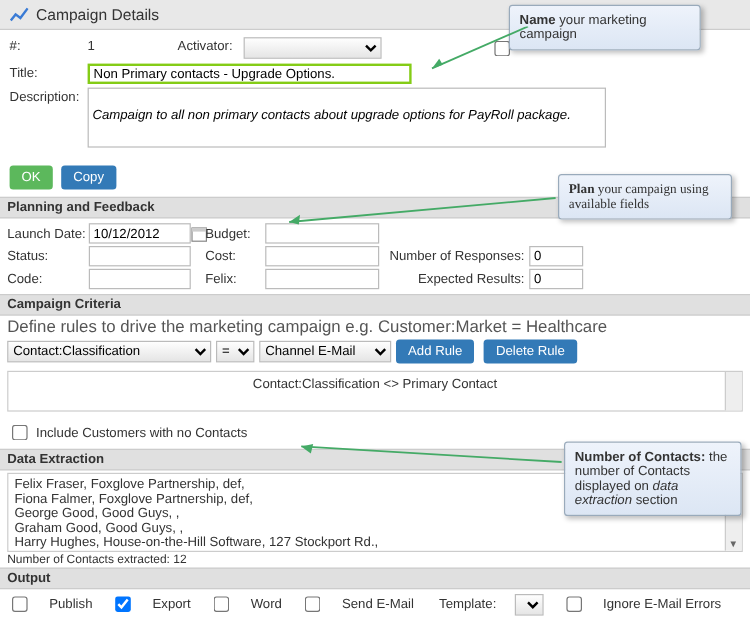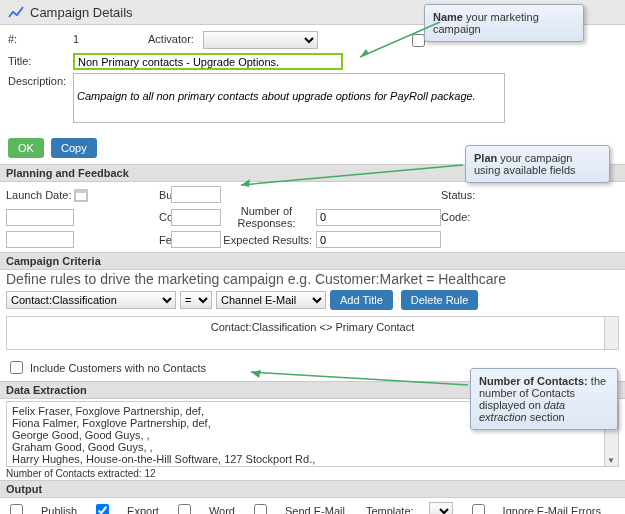--- a/index.html
+++ b/index.html
@@ -225,56 +225,57 @@
 
 <div class="btn-row">
   <button class="btn btn-green">OK</button>
   <button class="btn btn-blue">Copy</button>
 </div>
 
 <div class="section-header">Planning and Feedback</div>
 <div class="section-body">
   <div class="planning-grid">
     <div class="pg-lbl">Launch Date:</div>
+    <input type="text" value="10/12/2012" style="">
     <span class="cal-icon">
       <svg viewBox="0 0 14 14">
           <rect x="1" y="2" width="12" height="11" fill="#fff" stroke="#888"></rect>
           <rect x="1" y="2" width="12" height="3" fill="#ccc"></rect>
         </svg>
     </span>
     <div class="pg-lbl">Budget:</div>
     <input type="text" style="">
     <div></div>
       <div></div>
 
     <div class="pg-lbl">Status:</div>
     <input type="text" style="">
     <div></div>
     <div class="pg-lbl">Cost:</div>
     <input type="text" style="">
-    <div class="pg-lbl" style="text-align:center;padding-right:4px">Number of Responses:</div>
+    <div class="pg-lbl" style="text-align:right;padding-right:4px">Number of Responses:</div>
     <input type="text" value="0" style="">
 
     <div class="pg-lbl">Code:</div>
     <input type="text" style="">
     <div></div>
     <div class="pg-lbl">Felix:</div>
     <input type="text" style="">
     <div class="pg-lbl" style="text-align:right;padding-right:4px">Expected Results:</div>
     <input type="text" value="0" style="">
   </div>
 </div>
 
 <div class="section-header">Campaign Criteria</div>
 <div class="criteria-hint">Define rules to drive the marketing campaign e.g. Customer:Market = Healthcare</div>
 <div class="criteria-row">
   <select class="select"><option>Contact:Classification</option></select>
   <select class="eq-select"><option>=</option></select>
   <select class="chan-select"><option>Channel E-Mail</option></select>
-  <button class="btn btn-blue">Add Title</button>
+  <button class="btn btn-blue">Add Rule</button>
   <button class="btn btn-blue">Delete Rule</button>
 </div>
 <div class="criteria-display">
   <span>Contact:Classification &lt;&gt; Primary Contact</span>
   <div class="scroll-side"></div>
 </div>
 <div class="checkbox-row">
   <input type="checkbox" style="">
   <span>Include Customers with no Contacts</span>
 </div>
@@ -315,21 +316,21 @@
 </div>
 
 <div class="callout" style="top:4px; left:424px; width:160px;">
   <b>Name</b><span> your marketing campaign</span>
 </div>
 <svg class="arrow-line" style="top:22px;left:355px;width:90px;height:40px">
   <line x1="85" y1="0" x2="5" y2="35" stroke="#4a6" stroke-width="1.5"></line>
   <polygon points="5,35 11,27 14,32" fill="#4a6"></polygon>
 </svg>
 
-<div class="callout" style="top:145px; left:465px; width:145px;">
+<div class="callout" style="top:145px; left:465px; width:145px;font-family:Liberation Serif, serif;">
   <b>Plan</b><span> your campaign using available fields</span>
 </div>
 <svg class="arrow-line" style="top:163px;left:235px;width:235px;height:30px">
   <line x1="228" y1="2" x2="6" y2="22" stroke="#4a6" stroke-width="1.5"></line>
   <polygon points="6,22 15,16 14,24" fill="#4a6"></polygon>
 </svg>
 
 <div class="callout" style="top:368px; left:470px; width:148px;">
   <b>Number of Contacts:</b><span> the number of Contacts displayed on </span><i>data extraction</i><span> section</span>
 </div>

